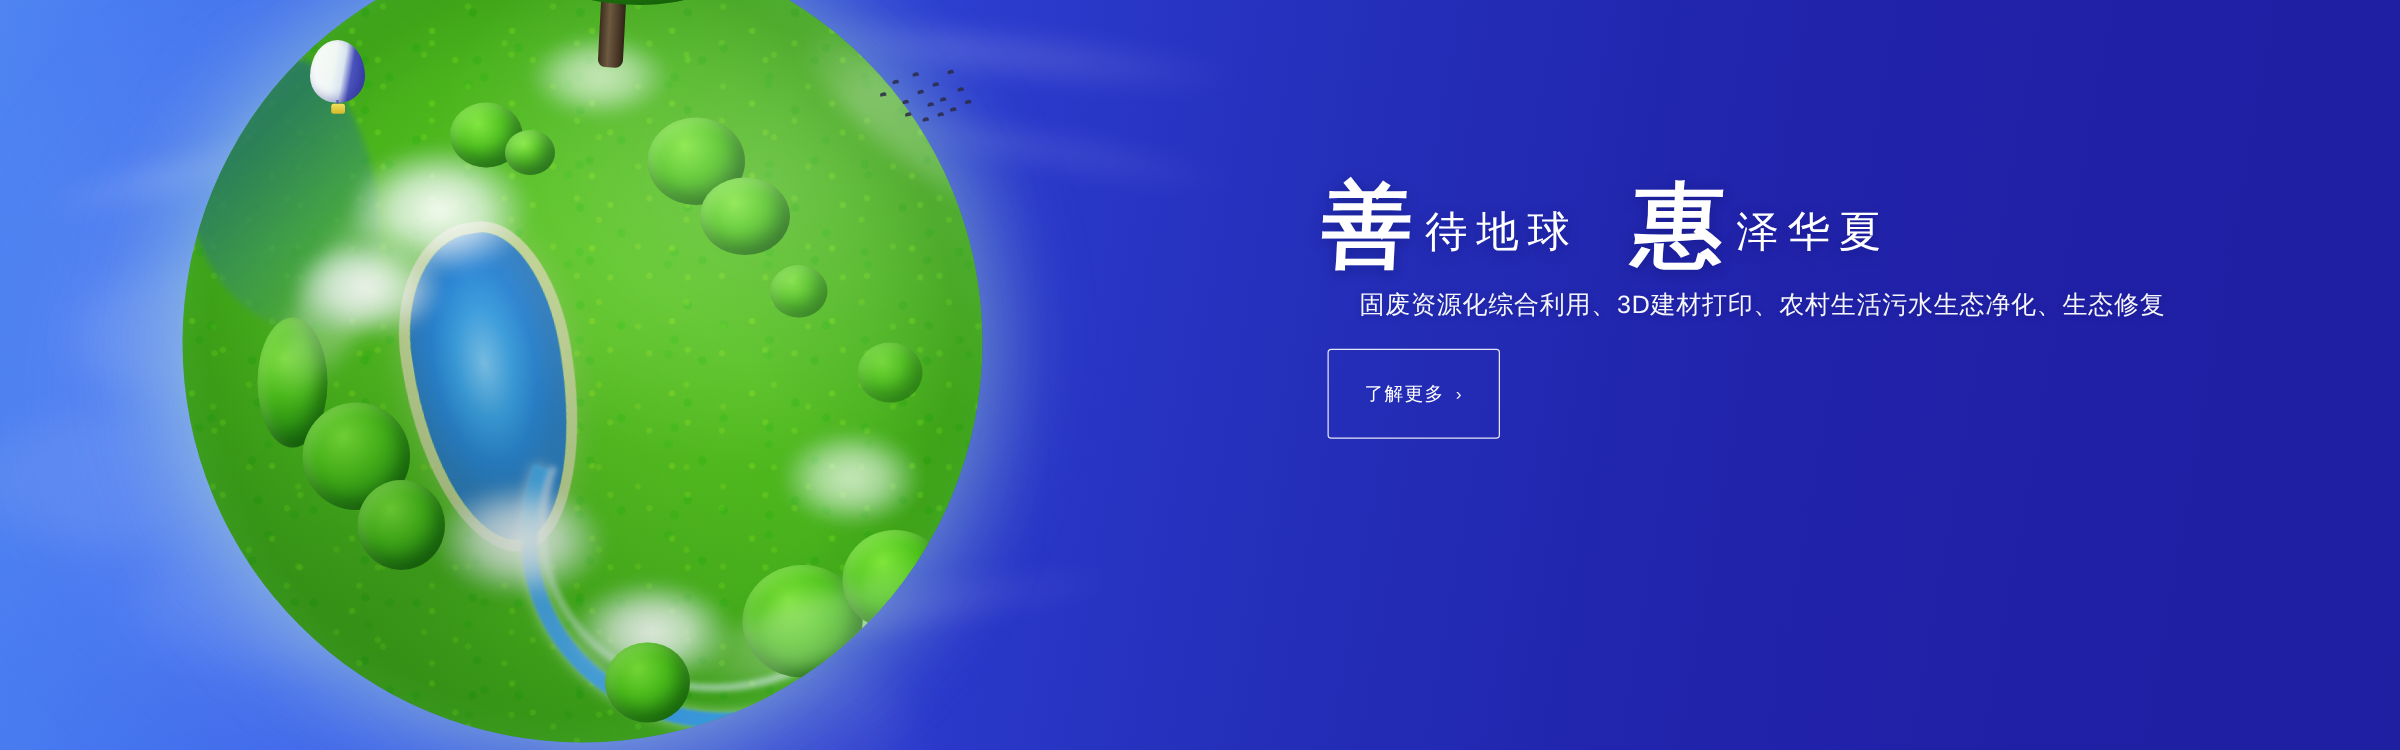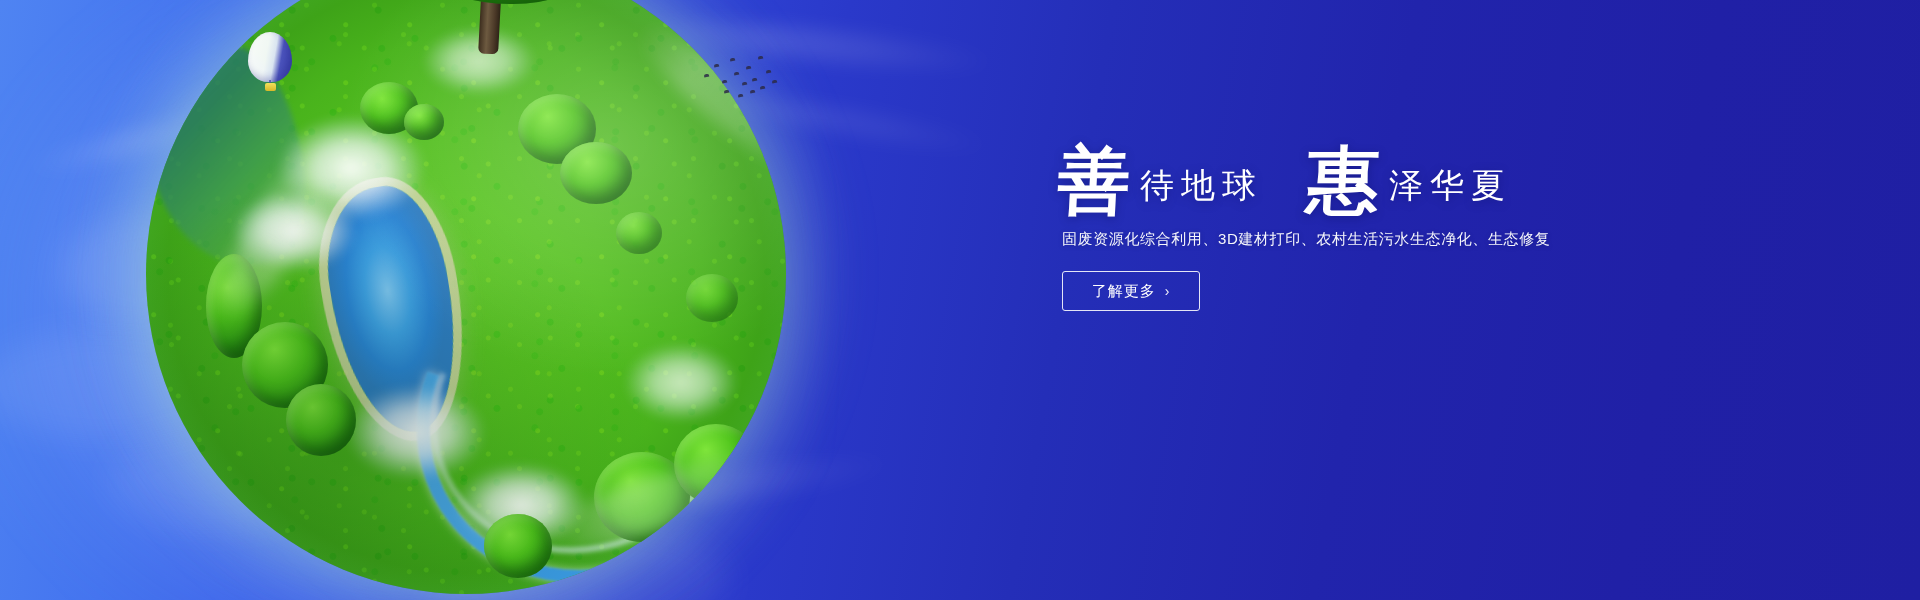--- a/index.html
+++ b/index.html
@@ -299,44 +299,45 @@
     margin: 24px 0 0 4px;
     font-size: 25px;
     font-weight: 400;
     letter-spacing: 6.5px;
     color: #ffffff;
     white-space: nowrap;
     text-shadow: 0 1px 6px rgba(8,12,80,0.30);
   }
   .tagline {
     margin: 18px 0 0 4px;
-    font-size: 15px;
+    font-size: 20px;
     font-weight: 400;
     letter-spacing: 0.6px;
     color: rgba(255,255,255,0.96);
     white-space: nowrap;
     text-shadow: 0 1px 5px rgba(8,12,80,0.30);
+    text-align: center;
   }
   .cta {
     display: inline-flex;
     align-items: center;
     justify-content: center;
     gap: 9px;
     margin: 22px 0 0 4px;
     width: 116px;
     height: 38px;
     border: 1px solid rgba(255,255,255,0.88);
     border-radius: 3px;
     color: #ffffff;
     font-size: 15px;
     letter-spacing: 1px;
     background: transparent;
     cursor: pointer;
     box-sizing: content-box;
-    padding: 0 10px;
+    padding: 16px 10px;
   }
   .cta .chev { font-size: 14px; opacity: 0.95; line-height: 1; }
 </style>
 </head>
 <body>
 
 <div class="banner">
 
   <div class="sky-haze-a"></div>
   <div class="sky-haze-b"></div>

